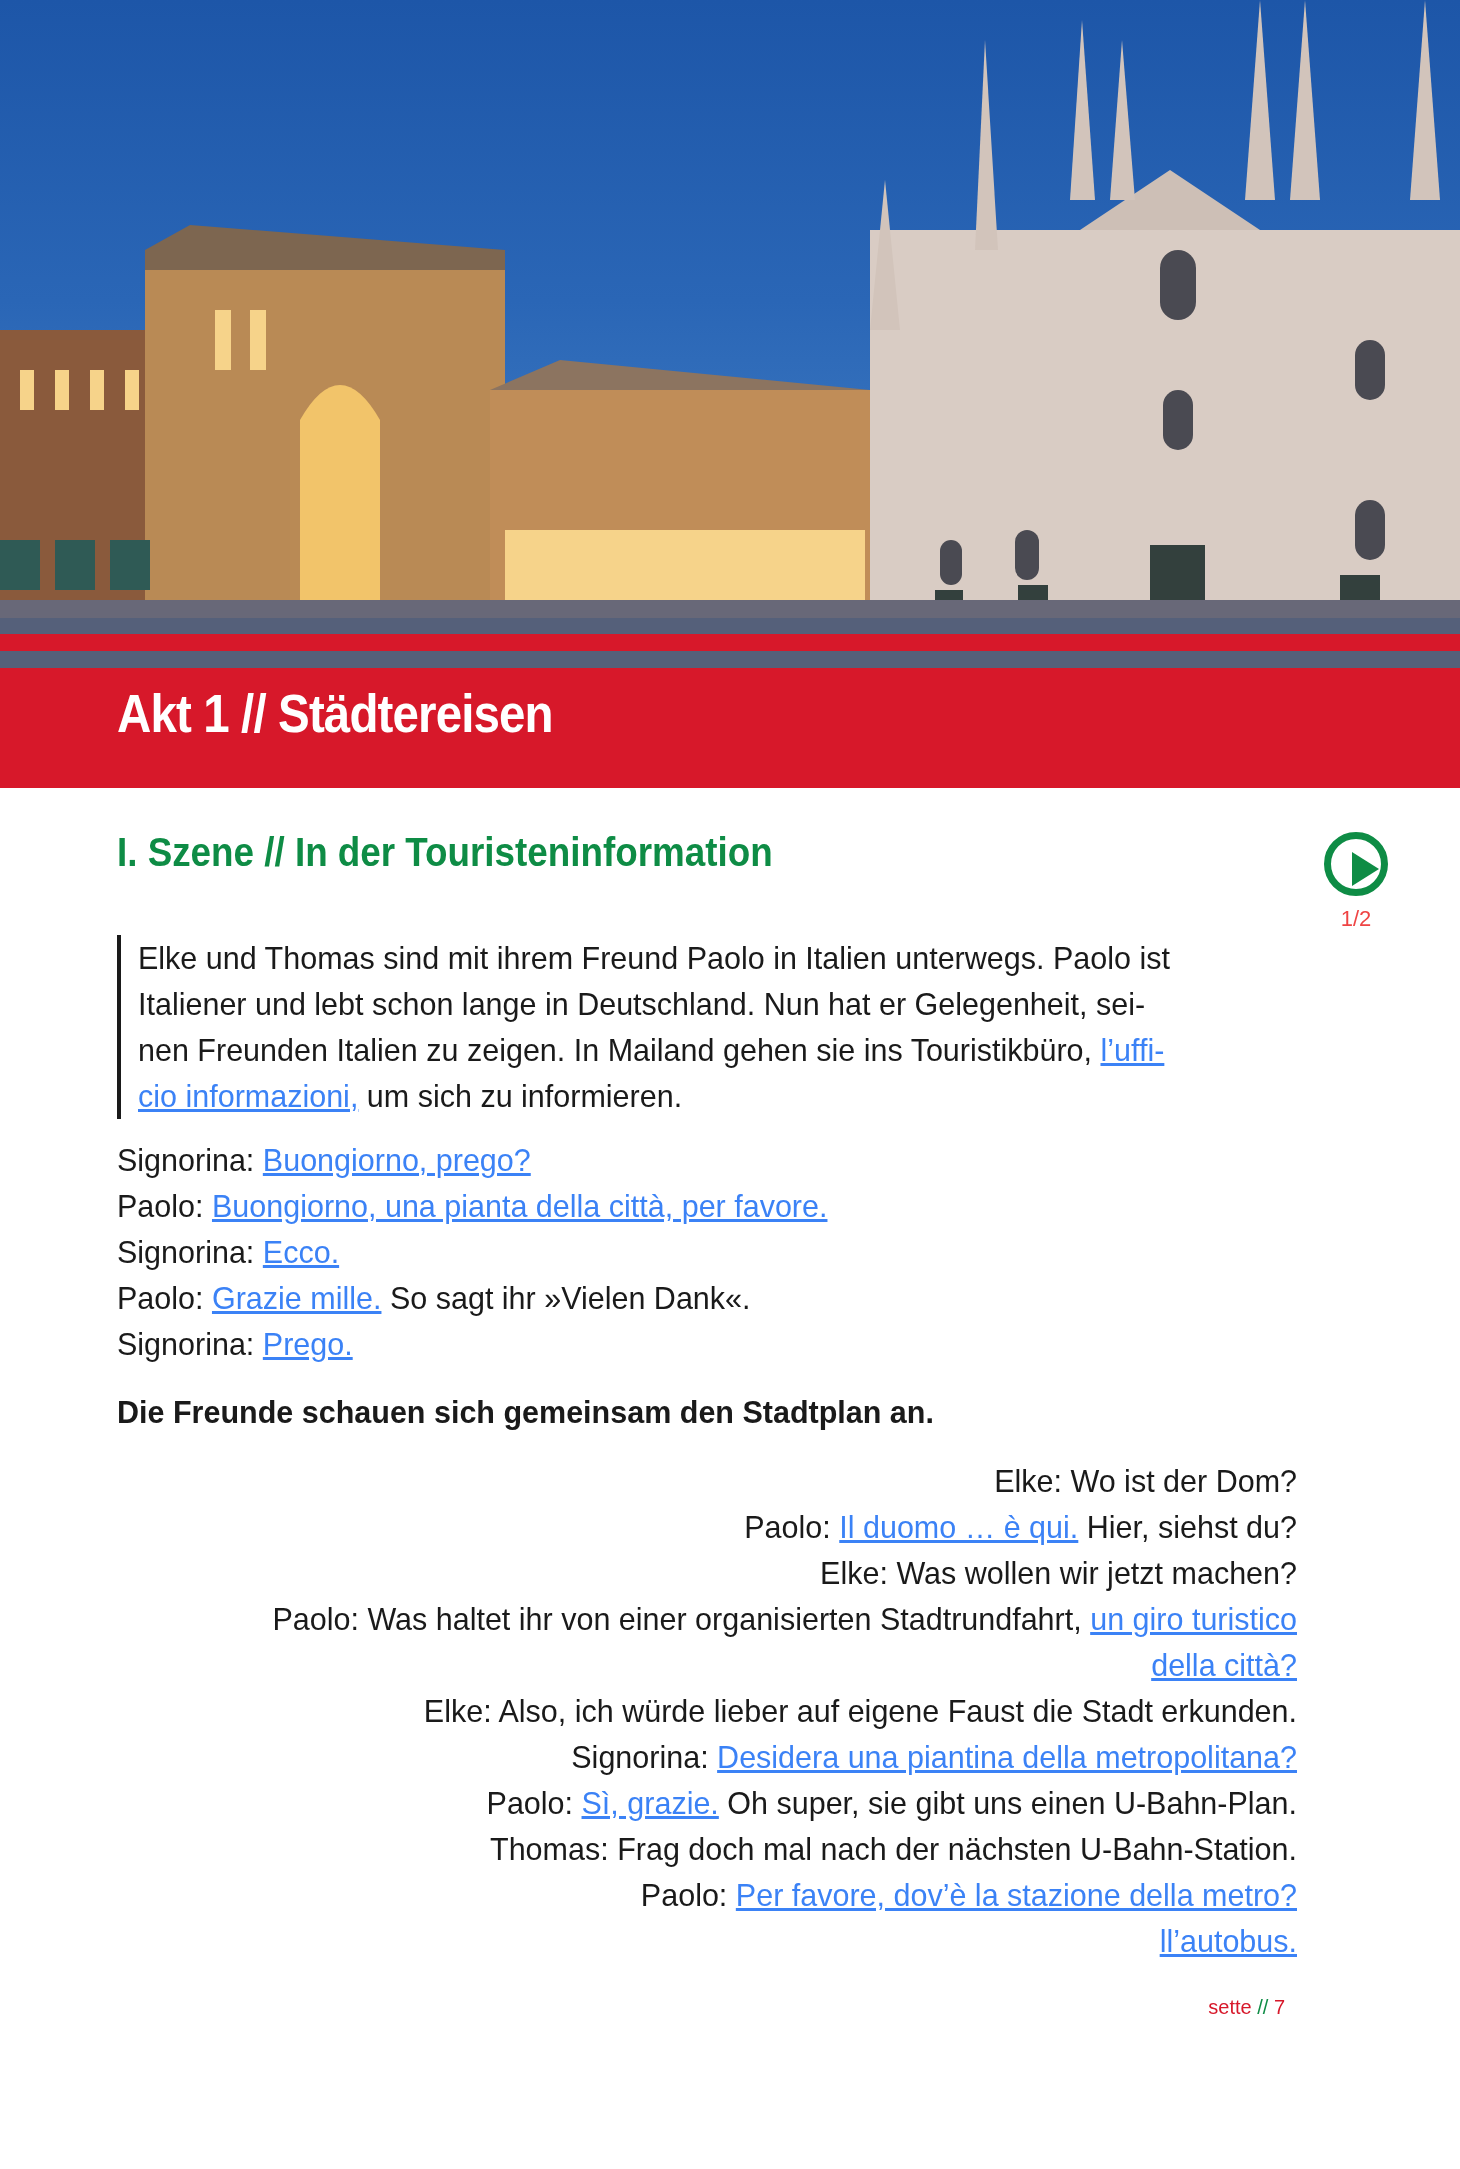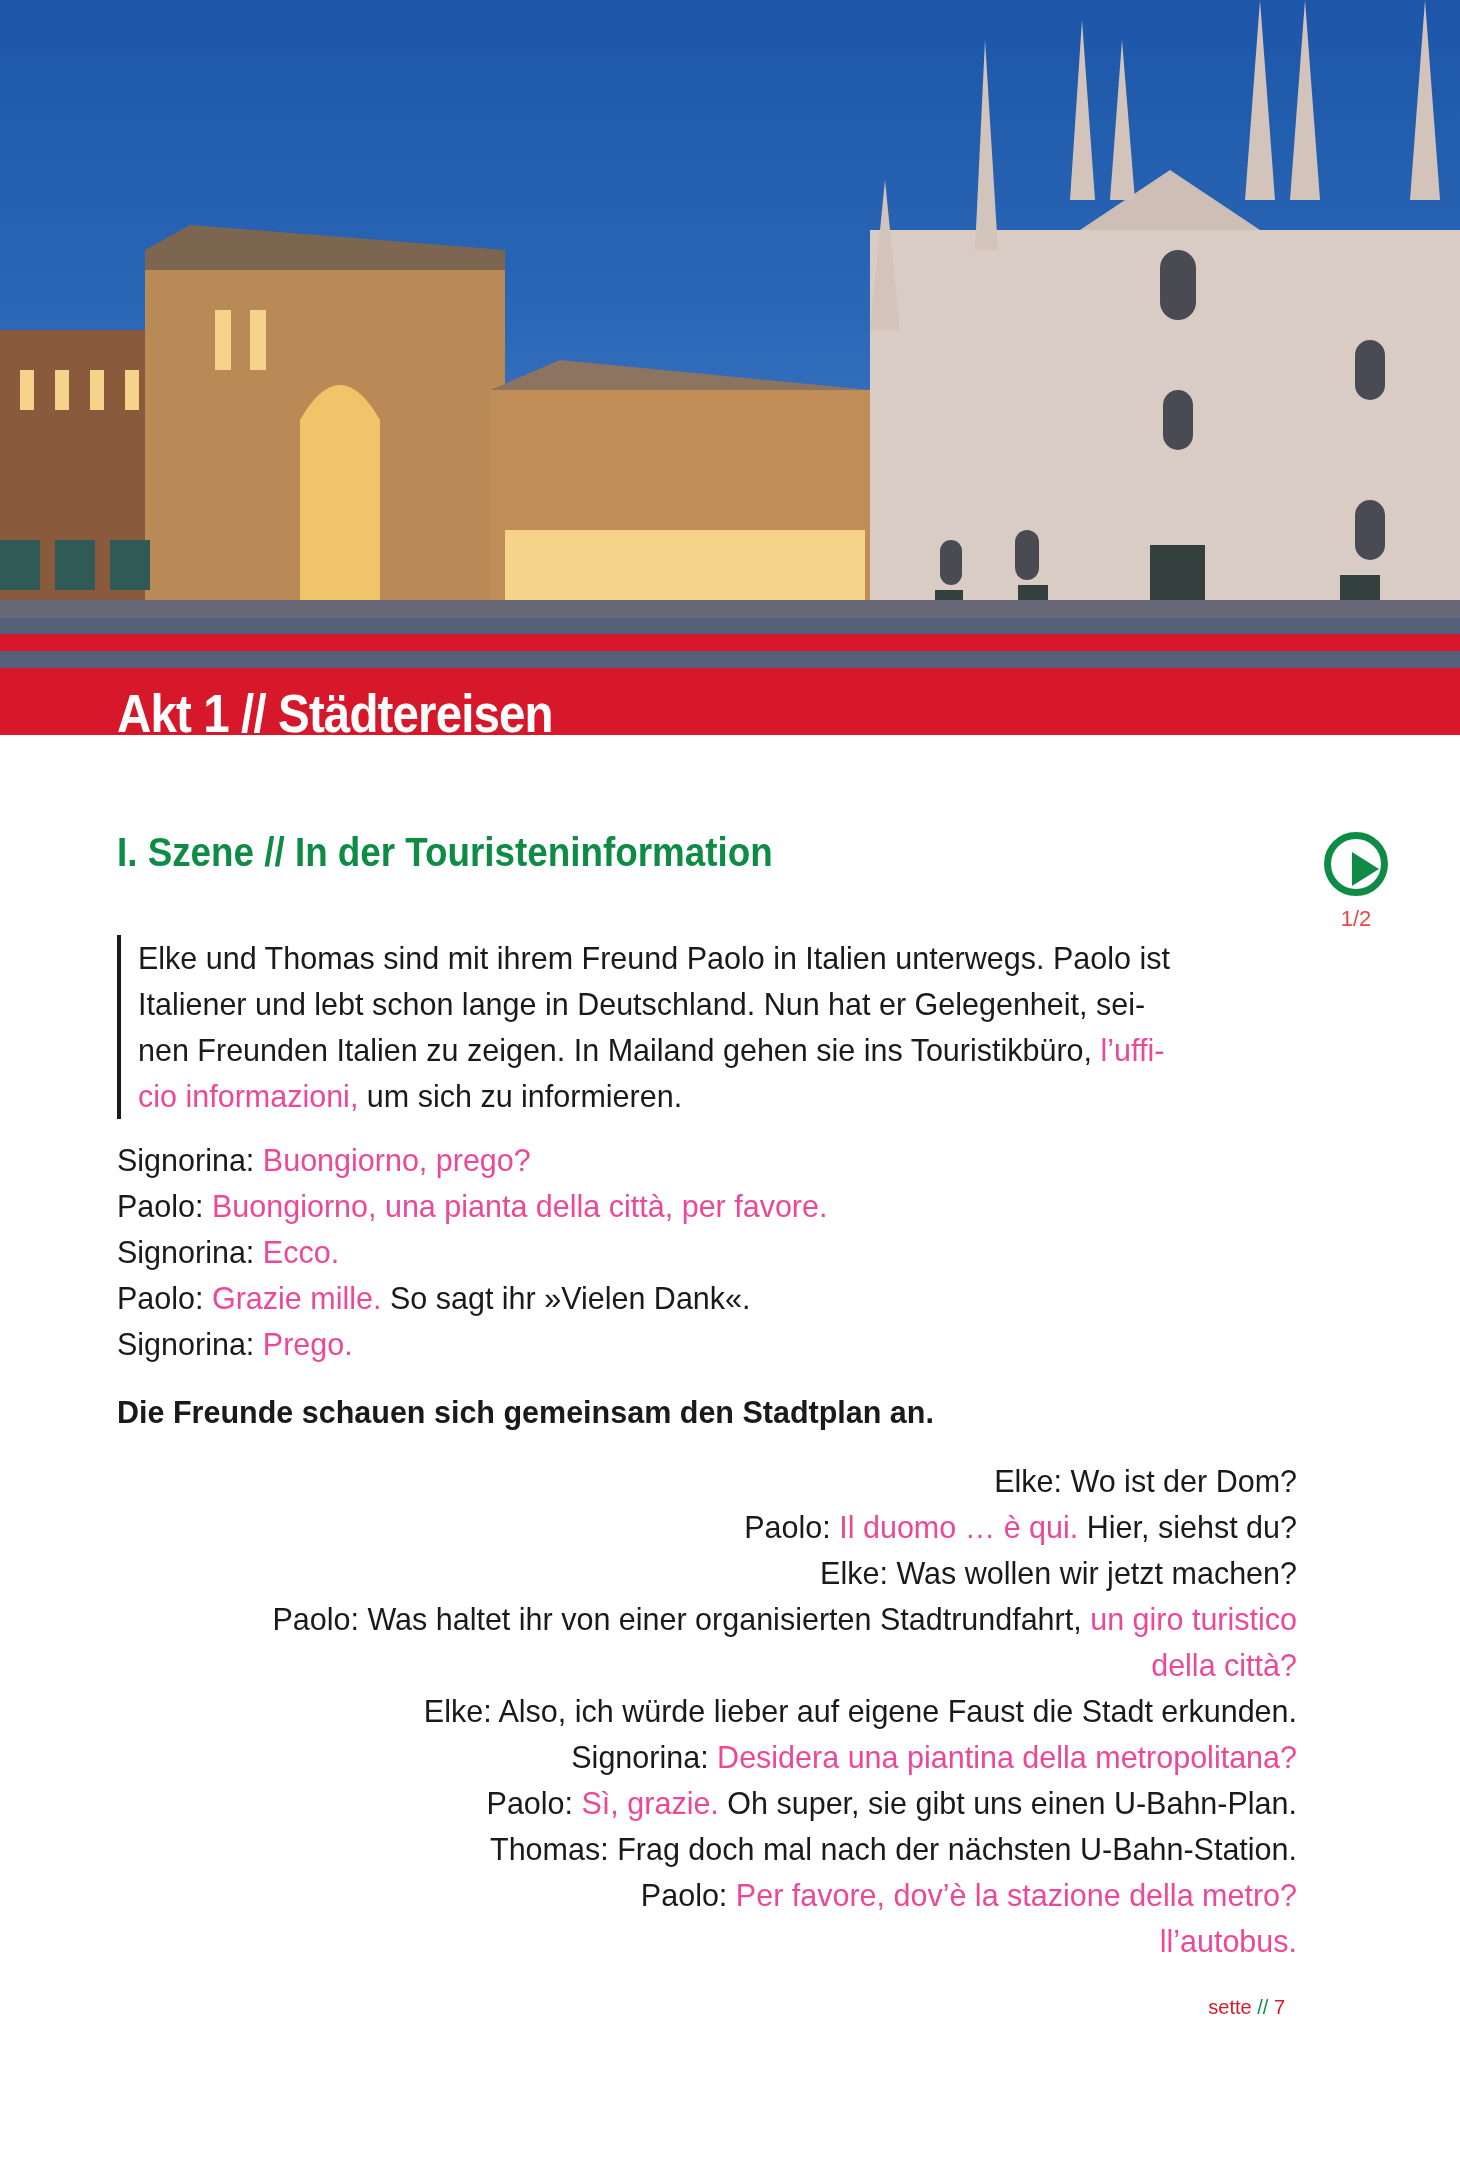--- a/index.html
+++ b/index.html
@@ -2,39 +2,39 @@
 <html><head>
 <meta charset="utf-8">
 <style>
   html, body { margin:0; padding:0; background:#fff; }
   body { width:1460px; height:2169px; position:relative; overflow:hidden;
          font-family:"Liberation Sans", sans-serif; color:#1a1a1a; }
   .hero { position:absolute; left:0; top:0; width:1460px; height:668px; overflow:hidden;
           background:linear-gradient(180deg,#1d56a8 0%,#2a66b6 45%,#3b77c0 75%,#5a83b8 100%); }
   .hero svg { position:absolute; left:0; top:0; }
   .red-stripe { position:absolute; left:0; top:634px; width:1460px; height:17px; background:#d7182a; }
-  .title-band { position:absolute; left:0; top:668px; width:1460px; height:67px; background:#d7182a; }
+  .title-band { position:absolute; left:0; top:668px; width:1460px; height:120px; background:#d7182a; }
   .title-band h1 { margin:0; position:absolute; left:117px; top:14px; color:#fff;
           font-family:"Liberation Sans", sans-serif; font-weight:bold; font-size:54px;
           letter-spacing:-1px; transform:scaleX(0.88); transform-origin:left center; }
   .scene-title { position:absolute; left:117px; top:830px; margin:0; color:#0e8c45;
           font-weight:bold; font-size:40px; transform:scaleX(0.92); transform-origin:left center; }
   .audio { position:absolute; left:1321px; top:832px; width:70px; text-align:center; }
   .audio-btn { width:64px; height:64px; border:7px solid #0e8c45; border-radius:50%;
           box-sizing:border-box; margin:0 auto; position:relative; cursor:pointer; }
   .audio-btn .tri { position:absolute; left:21px; top:13px; width:0; height:0;
           border-top:17px solid transparent; border-bottom:17px solid transparent;
           border-left:27px solid #0e8c45; }
   .audio-track { color:#ef4444; font-size:22px; margin-top:10px; }
   .intro { position:absolute; left:117px; top:935px; width:1180px; padding-left:17px;
           border-left:4px solid #1a1a1a; font-size:30.5px; line-height:46px; }
   .body-text { position:absolute; left:117px; width:1180px; font-size:30.5px; line-height:46px; }
   .line { margin:0; }
   .hang { padding-left:36px; }
-  .it { color:#ec4899; }
+  .it { color:#3b82f6;text-decoration:underline; }
   em { font-style:italic; }
   .footer { position:absolute; right:175px; top:1996px; font-size:20px; color:#d7182a; }
   .footer .sep { color:#0e8c45; }
 </style>
 </head>
 <body>
 
 <div class="hero">
   <svg width="1460" height="668" viewBox="0 0 1460 668">
 

